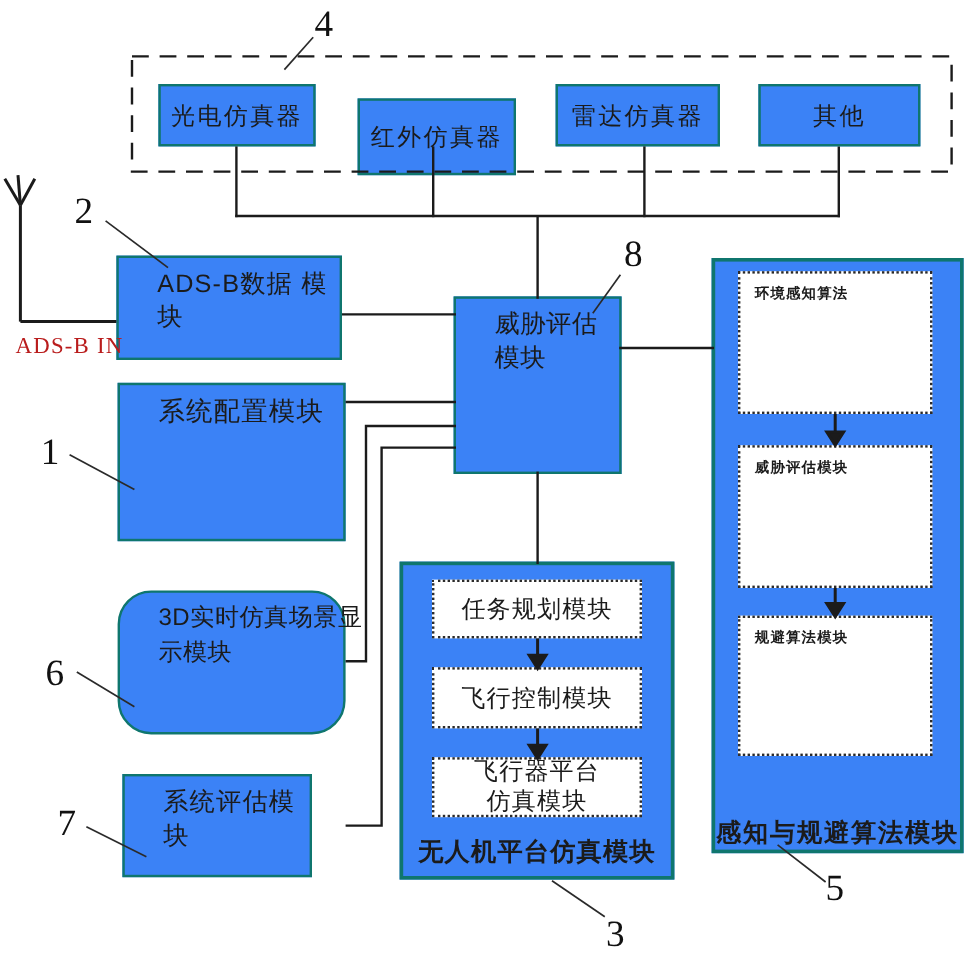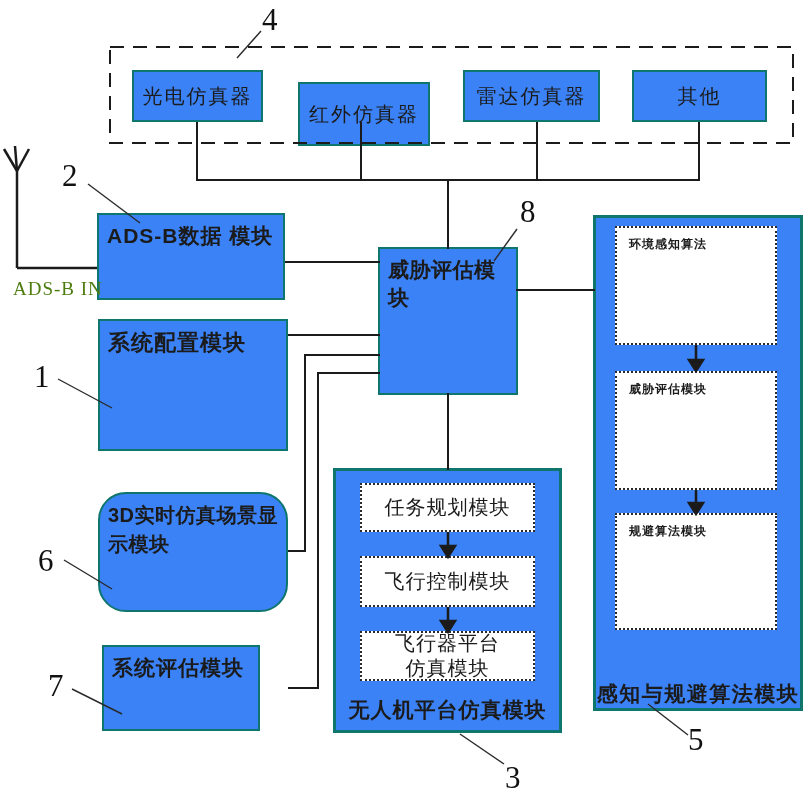--- a/index.html
+++ b/index.html
@@ -4,27 +4,27 @@
 <style>
   html,body{margin:0;padding:0;background:#ffffff;}
   .fig{position:relative;width:807px;height:800px;background:#ffffff;overflow:hidden;
        font-family:"Liberation Sans","DejaVu Sans",sans-serif;color:#1b1b1b;}
   .box{position:absolute;border:2px solid #0f766e;background:#3b82f6;box-sizing:border-box;}
   .thick{border-width:3px;}
   .dotted{position:absolute;border:2px dotted #2a2a2a;background:#ffffff;box-sizing:border-box;}
   .center{display:flex;align-items:center;justify-content:center;text-align:center;}
   .sim-label{font-size:20px;font-weight:500;letter-spacing:2px;}
   .title{position:absolute;font-weight:700;}
-  .pad-title{padding:7px 6px 0 8px;font-weight:700;}
+  .pad-title{padding:7px 6px 0 8px;font-weight:400;margin-left:24px;}
   .step-center{font-size:20px;font-weight:500;letter-spacing:1px;}
   .step-tl{font-size:12px;font-weight:700;letter-spacing:1px;padding:8px 0 0 12px;box-sizing:border-box;}
   .ref{position:absolute;font-family:"Liberation Serif","DejaVu Serif",serif;
        font-size:31px;color:#111;line-height:1;}
   .caption-serif{position:absolute;font-family:"Liberation Serif","DejaVu Serif",serif;
-       font-size:19px;letter-spacing:1px;color:#4d7c0f;}
+       font-size:19px;letter-spacing:1px;color:#b91c1c;}
   svg.wires{position:absolute;left:0;top:0;pointer-events:none;}
 </style>
 </head>
 <body>
 
 <div class="fig">
 
   <div class="box center sim-label" style="left:132px;top:70px;width:131px;height:52px;">光电仿真器</div>
   <div class="box center sim-label" style="left:298px;top:82px;width:132px;height:64px;">红外仿真器</div>
   <div class="box center sim-label" style="left:463px;top:70px;width:137px;height:52px;">雷达仿真器</div>

